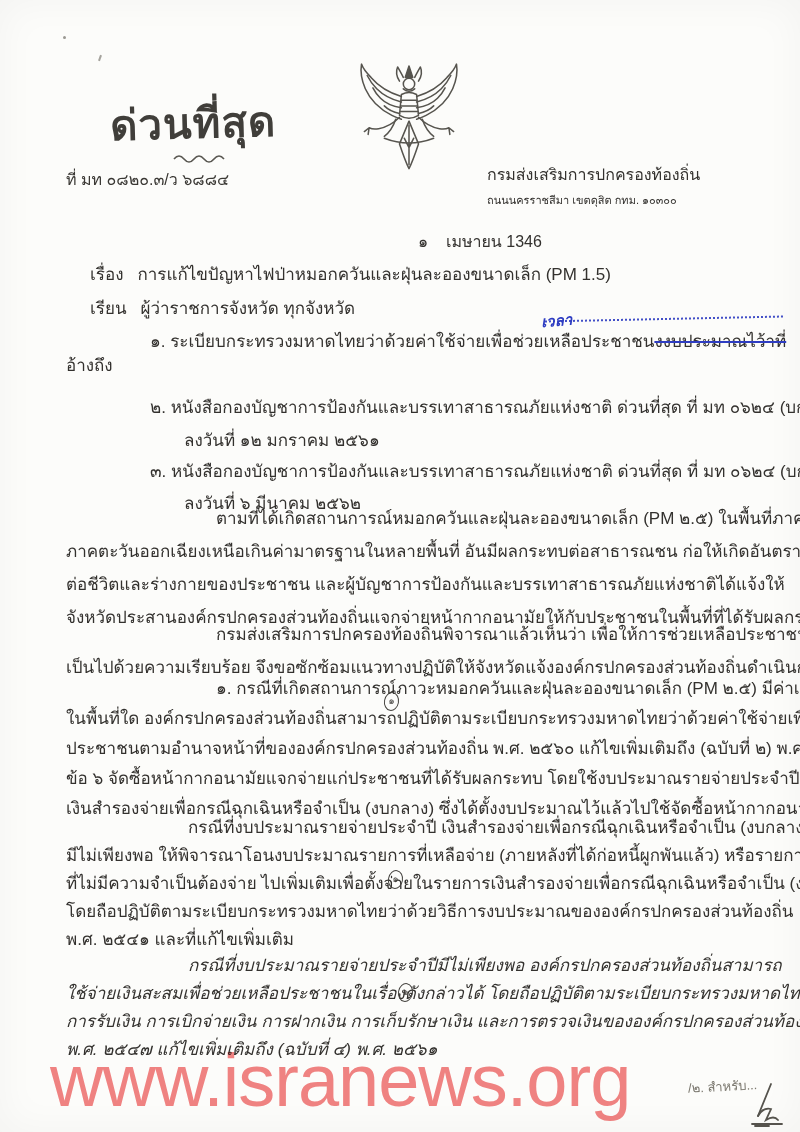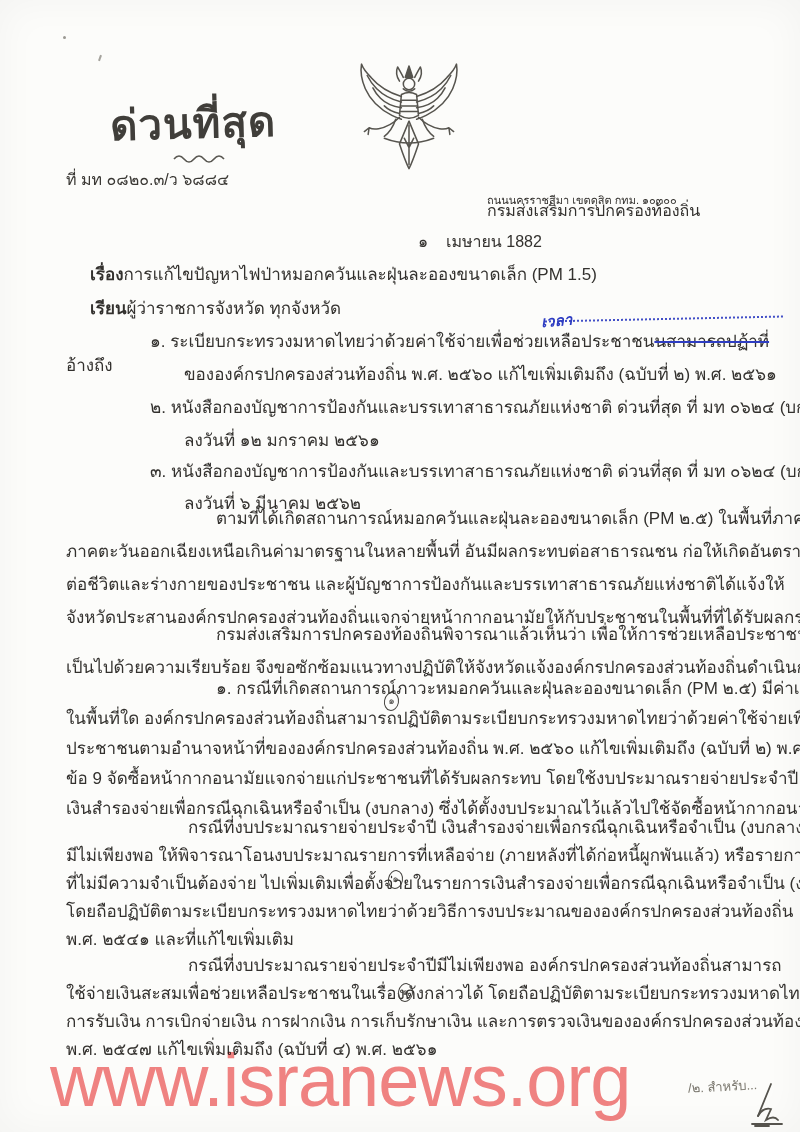--- a/index.html
+++ b/index.html
@@ -11,43 +11,43 @@
     box-shadow:inset 0 0 40px rgba(0,0,0,0.04);
   }
   .abs{position:absolute;white-space:nowrap;}
   
   .stamp{
     left:110px;top:90px;font-size:42px;font-weight:bold;color:#403e3a;
     font-family:"DejaVu Serif","Liberation Serif",serif;
     transform:rotate(-1.5deg);letter-spacing:1px;
   }
   .docno{left:66px;top:167px;font-size:16px;color:#3a3834;}
-  .agency1{left:487px;top:162px;font-size:16px;margin-top:36px;}
+  .agency1{left:487px;top:162px;font-size:16px;}
   .agency2{left:487px;top:191px;font-size:11px;}
   .docdate{left:418px;top:229px;font-size:16px;white-space:pre;}
   
   .subject{left:90px;top:260px;font-size:17px;}
   .recipient{left:90px;top:294px;font-size:17px;}
-  .lbl{font-weight:bold;}
+  .lbl{margin-right:14px;}
   
   .reflbl{left:66px;top:327px;font-size:17px;margin-top:24px;}
   .r1 {left:150px;top:327px;font-size:17px;}
   .r1b{left:184px;top:360px;font-size:17px;}
   .r2 {left:150px;top:393px;font-size:17px;}
   .r2b{left:184px;top:426px;font-size:17px;}
   .r3 {left:150px;top:457px;font-size:17px;}
   .r3b{left:184px;top:489px;font-size:17px;}
   
   .para{position:absolute;left:66px;width:716px;font-size:17px;}
   .para .line{white-space:nowrap;}
   .p1{top:502px;line-height:33px;}
   .p2{top:618px;line-height:33px;}
   .p3{top:674px;line-height:30px;}
   .p4{top:814px;line-height:28px;}
-  .p5{top:952px;line-height:28px;}
+  .p5{top:952px;line-height:28px;font-style:italic;}
   .ind{padding-left:150px;}
   .ind2{padding-left:122px;}
   
   .struck{
     text-decoration:line-through;
     -webkit-text-decoration-color:#2e3dc2;
     text-decoration-color:#2e3dc2;
     text-decoration-thickness:2px;
   }
   .bluedots{
@@ -120,35 +120,34 @@
       <path d="M46 60 Q42 72 34 78 M74 60 Q78 72 86 78"></path>
       <path d="M60 62 L50 86 Q56 104 60 112 Q64 104 70 86 Z"></path>
       <path d="M60 66 L60 108 M55 80 L60 90 L65 80"></path>
       <path d="M34 80 Q60 90 86 80"></path>
     </g>
   </svg>
 
   <div class="abs agency1">กรมส่งเสริมการปกครองท้องถิ่น</div>
   <div class="abs agency2">ถนนนครราชสีมา เขตดุสิต กทม. ๑๐๓๐๐</div>
 
-  <div class="abs docdate">๑    เมษายน 1882</div>
+  <div class="abs docdate">๑    เมษายน 1346</div>
 
   <div class="abs subject">
     <span class="lbl">เรื่อง</span><span>การแก้ไขปัญหาไฟป่าหมอกควันและฝุ่นละอองขนาดเล็ก (PM 1.5)</span>
   </div>
 
   <div class="abs recipient">
     <span class="lbl">เรียน</span><span>ผู้ว่าราชการจังหวัด ทุกจังหวัด</span>
   </div>
 
   <div class="abs reflbl">อ้างถึง</div>
   <div class="abs r1">
-    <span>๑. ระเบียบกระทรวงมหาดไทยว่าด้วยค่าใช้จ่ายเพื่อช่วยเหลือประชาชน</span><span class="struck">นสามารถปฏ้าที่</span>
-  </div>
-  <div class="abs r1b">ขององค์กรปกครองส่วนท้องถิ่น พ.ศ. ๒๕๖๐ แก้ไขเพิ่มเติมถึง (ฉบับที่ ๒) พ.ศ. ๒๕๖๑</div>
+    <span>๑. ระเบียบกระทรวงมหาดไทยว่าด้วยค่าใช้จ่ายเพื่อช่วยเหลือประชาชน</span><span class="struck">งงบประมาณไว้าที่</span>
+  </div>
   <div class="abs r2">๒. หนังสือกองบัญชาการป้องกันและบรรเทาสาธารณภัยแห่งชาติ ด่วนที่สุด ที่ มท ๐๖๒๔ (บกปภ.ช) /ว ๓</div>
   <div class="abs r2b">ลงวันที่ ๑๒ มกราคม ๒๕๖๑</div>
   <div class="abs r3">๓. หนังสือกองบัญชาการป้องกันและบรรเทาสาธารณภัยแห่งชาติ ด่วนที่สุด ที่ มท ๐๖๒๔ (บกปภ.ช)/ว ๑๔</div>
   <div class="abs r3b">ลงวันที่ ๖ มีนาคม ๒๕๖๒</div>
 
   <div class="abs bluedots"></div>
   <div class="abs bluenote">เวลา</div>
 
   <div class="para p1">
     <div class="line ind">ตามที่ได้เกิดสถานการณ์หมอกควันและฝุ่นละอองขนาดเล็ก (PM ๒.๕) ในพื้นที่ภาคเหนือและ</div>
@@ -159,21 +158,21 @@
 
   <div class="para p2">
     <div class="line ind">กรมส่งเสริมการปกครองท้องถิ่นพิจารณาแล้วเห็นว่า เพื่อให้การช่วยเหลือประชาชนในเรื่องดังกล่าว</div>
     <div class="line">เป็นไปด้วยความเรียบร้อย จึงขอซักซ้อมแนวทางปฏิบัติให้จังหวัดแจ้งองค์กรปกครองส่วนท้องถิ่นดำเนินการ ดังนี้</div>
   </div>
 
   <div class="para p3">
     <div class="line ind">๑. กรณีที่เกิดสถานการณ์ภาวะหมอกควันและฝุ่นละอองขนาดเล็ก (PM ๒.๕) มีค่าเกินมาตรฐาน</div>
     <div class="line">ในพื้นที่ใด องค์กรปกครองส่วนท้องถิ่นสามารถปฏิบัติตามระเบียบกระทรวงมหาดไทยว่าด้วยค่าใช้จ่ายเพื่อช่วยเหลือ</div>
     <div class="line">ประชาชนตามอำนาจหน้าที่ขององค์กรปกครองส่วนท้องถิ่น พ.ศ. ๒๕๖๐ แก้ไขเพิ่มเติมถึง (ฉบับที่ ๒) พ.ศ. ๒๕๖๑</div>
-    <div class="line">ข้อ 9 จัดซื้อหน้ากากอนามัยแจกจ่ายแก่ประชาชนที่ได้รับผลกระทบ โดยใช้งบประมาณรายจ่ายประจำปี</div>
+    <div class="line">ข้อ ๖ จัดซื้อหน้ากากอนามัยแจกจ่ายแก่ประชาชนที่ได้รับผลกระทบ โดยใช้งบประมาณรายจ่ายประจำปี</div>
     <div class="line">เงินสำรองจ่ายเพื่อกรณีฉุกเฉินหรือจำเป็น (งบกลาง) ซึ่งได้ตั้งงบประมาณไว้แล้วไปใช้จัดซื้อหน้ากากอนามัยได้</div>
   </div>
 
   <div class="para p4">
     <div class="line ind2">กรณีที่งบประมาณรายจ่ายประจำปี เงินสำรองจ่ายเพื่อกรณีฉุกเฉินหรือจำเป็น (งบกลาง)</div>
     <div class="line">มีไม่เพียงพอ ให้พิจารณาโอนงบประมาณรายการที่เหลือจ่าย (ภายหลังที่ได้ก่อหนี้ผูกพันแล้ว) หรือรายการ</div>
     <div class="line">ที่ไม่มีความจำเป็นต้องจ่าย ไปเพิ่มเติมเพื่อตั้งจ่ายในรายการเงินสำรองจ่ายเพื่อกรณีฉุกเฉินหรือจำเป็น (งบกลาง)</div>
     <div class="line">โดยถือปฏิบัติตามระเบียบกระทรวงมหาดไทยว่าด้วยวิธีการงบประมาณขององค์กรปกครองส่วนท้องถิ่น</div>
     <div class="line">พ.ศ. ๒๕๔๑ และที่แก้ไขเพิ่มเติม</div>
   </div>

